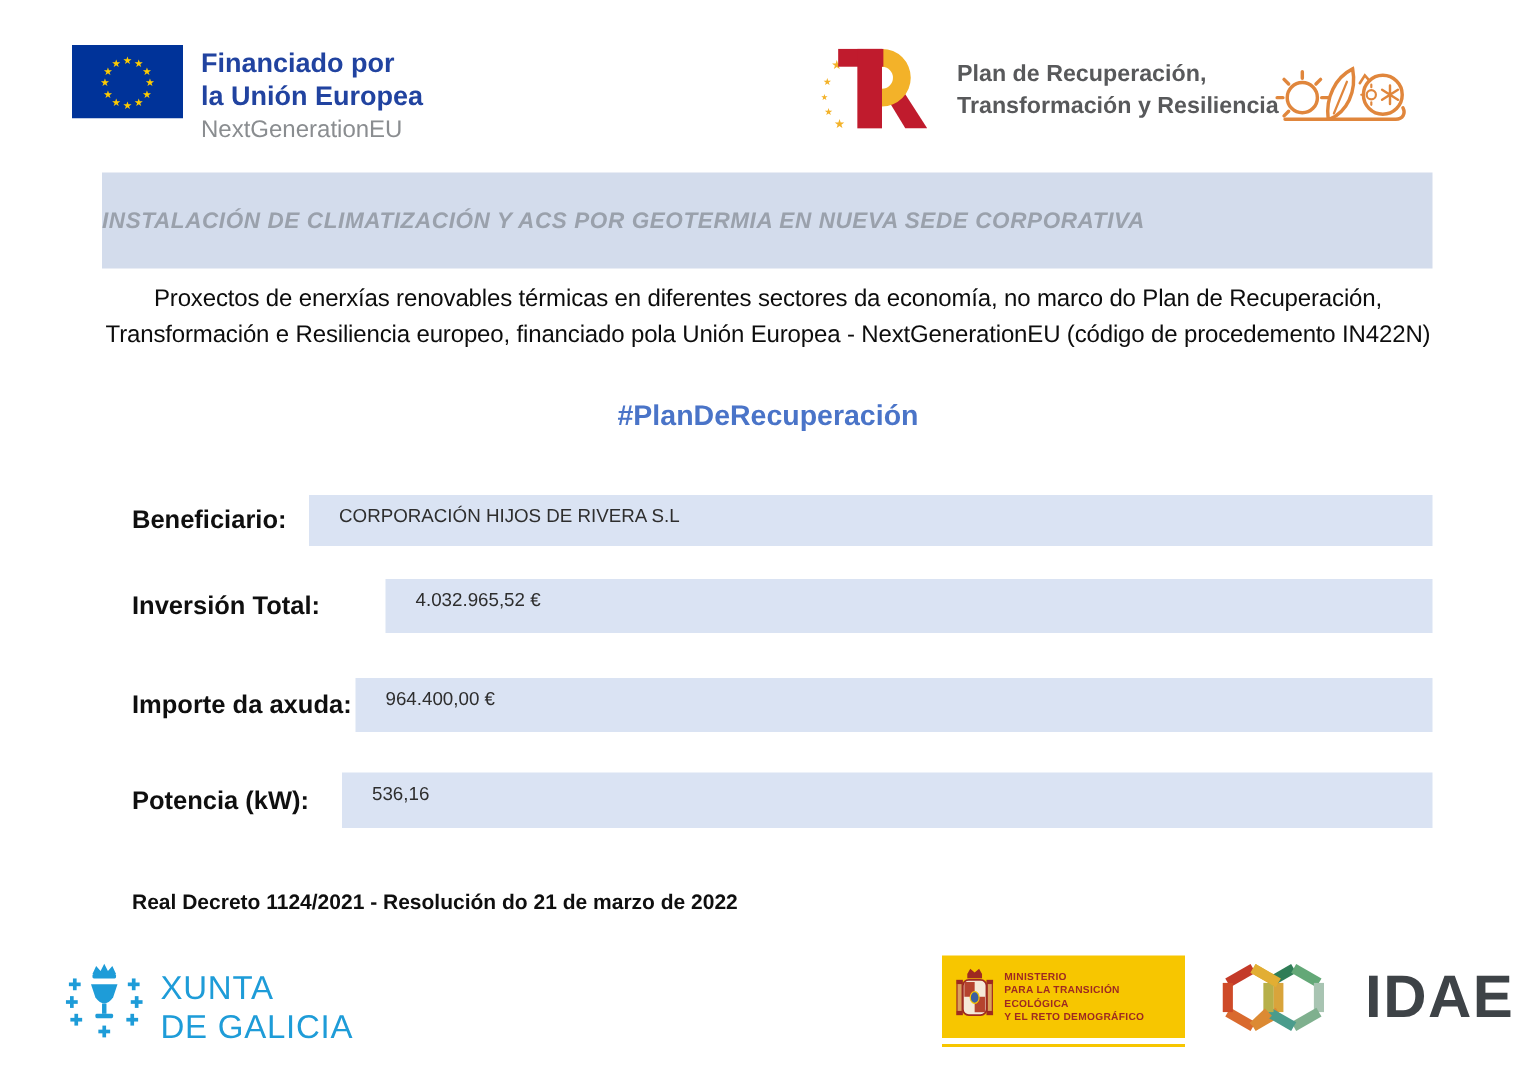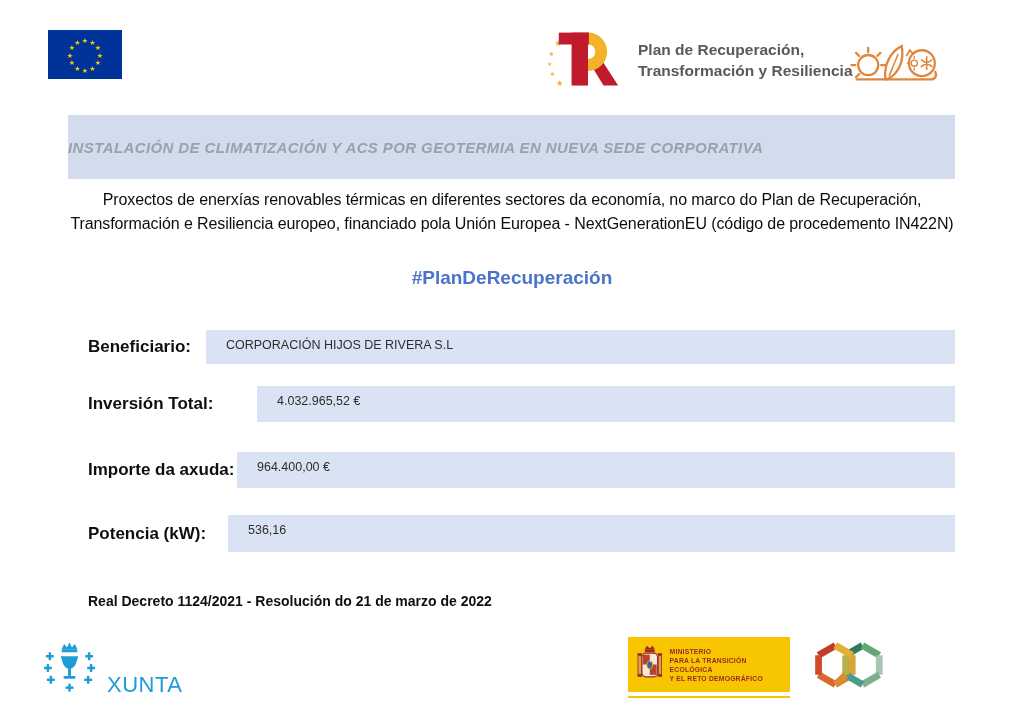--- a/index.html
+++ b/index.html
@@ -57,20 +57,25 @@
           <text x="29.5" y="40.5">★</text>
           <text x="24" y="35">★</text>
         <text x="22" y="27.5">★</text>
           <text x="24" y="20">★</text>
           <text x="29.5" y="14.5">★</text>
         <text x="37" y="12.5">★</text>
           <text x="44.5" y="14.5">★</text>
           <text x="50" y="20">★</text>
       </g>
     </svg>
+    <div class="eu-text">
+      <div class="eu-line">Financiado por</div>
+      <div class="eu-line">la Unión Europea</div>
+      <div class="eu-sub">NextGenerationEU</div>
+    </div>
   </div>
 
   <div class="abs prtr" style="left:546px;top:27px">
     <svg width="84" height="66" viewBox="0 0 92 72">
       <g fill="var(--prtr-yellow,#F3B229)" text-anchor="middle" font-family="DejaVu Sans, sans-serif">
         <text x="13" y="21" font-size="9">★</text>
         <text x="6" y="32" font-size="7">★</text>
         <text x="4" y="43" font-size="6">★</text>
         <text x="7" y="54" font-size="7">★</text>
         <text x="15" y="64" font-size="9">★</text>
@@ -152,20 +157,21 @@
         <rect x="48.75" y="24" width="2.5" height="8"></rect>
           <rect x="46" y="26.75" width="8" height="2.5"></rect>
         <rect x="45.75" y="36" width="2.5" height="8"></rect>
           <rect x="43" y="38.75" width="8" height="2.5"></rect>
         <rect x="26.75" y="44" width="2.5" height="8"></rect>
           <rect x="24" y="46.75" width="8" height="2.5"></rect>
       </g>
     </svg>
     <div class="xunta-text">
       <div>XUNTA</div>
+      <div>DE GALICIA</div>
     </div>
   </div>
 
   <div class="abs ministry" style="left:628px;top:637px;width:162px;height:55px">
     <svg width="27" height="42" viewBox="0 0 26 40">
       <polygon points="8,4 10,0.5 13,3 16,0.5 18,4" fill="var(--ministry-red,#9E2A21)"></polygon>
       <rect x="8" y="4" width="10" height="3" fill="var(--ministry-red,#9E2A21)"></rect>
       <rect x="0.5" y="8" width="4.5" height="2.5" fill="var(--ministry-red,#9E2A21)"></rect>
       <rect x="1" y="10.5" width="3.5" height="19" fill="#D9A05B" stroke="var(--ministry-red,#9E2A21)" stroke-width="0.8"></rect>
       <rect x="0.5" y="29.5" width="4.5" height="2.5" fill="var(--ministry-red,#9E2A21)"></rect>
@@ -195,15 +201,16 @@
       <path d="M10.1,47.5 L10.1,24.5" stroke="#CE4A28"></path>
       <path d="M42.1,24.5 L62,13" stroke="#2F7D57"></path>
       <path d="M62,13 L81.9,24.5" stroke="#63A877"></path>
       <path d="M81.9,24.5 L81.9,47.5" stroke="#A8C4B2"></path>
       <path d="M81.9,47.5 L62,59" stroke="#7FB08E"></path>
       <path d="M62,59 L42.1,47.5" stroke="#4A9C8C"></path>
       <path d="M42.1,47.5 L42.1,24.5" stroke="#B7B04A"></path>
       <path d="M30,13 L49.9,24.5" stroke="#E2AE33"></path>
       <path d="M42.1,47.5 L30,59" stroke="#DC8A33" stroke-width="8"></path>
     </svg>
+    <div class="idae-text">IDAE</div>
   </div>
 
 </div>
 
 </body></html>

